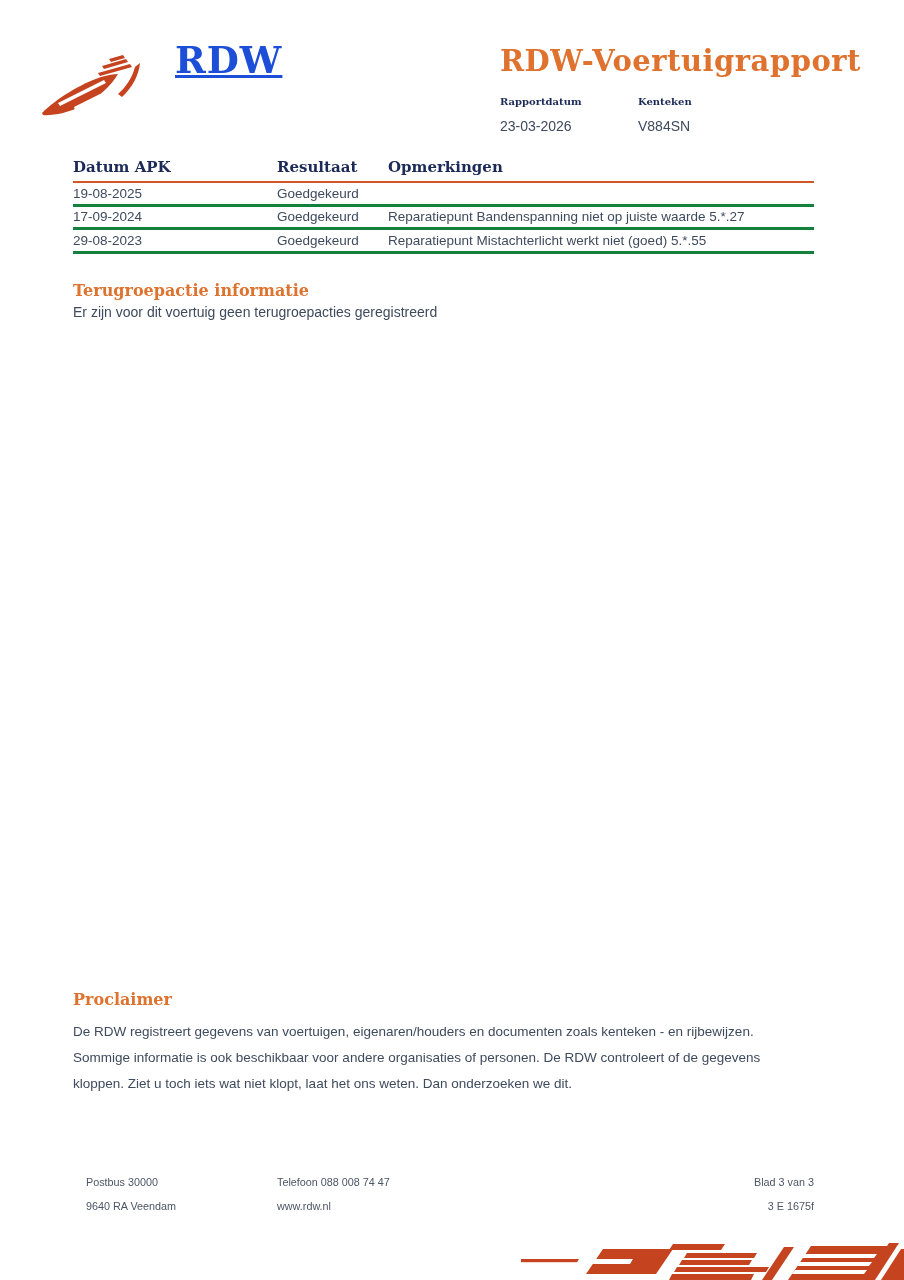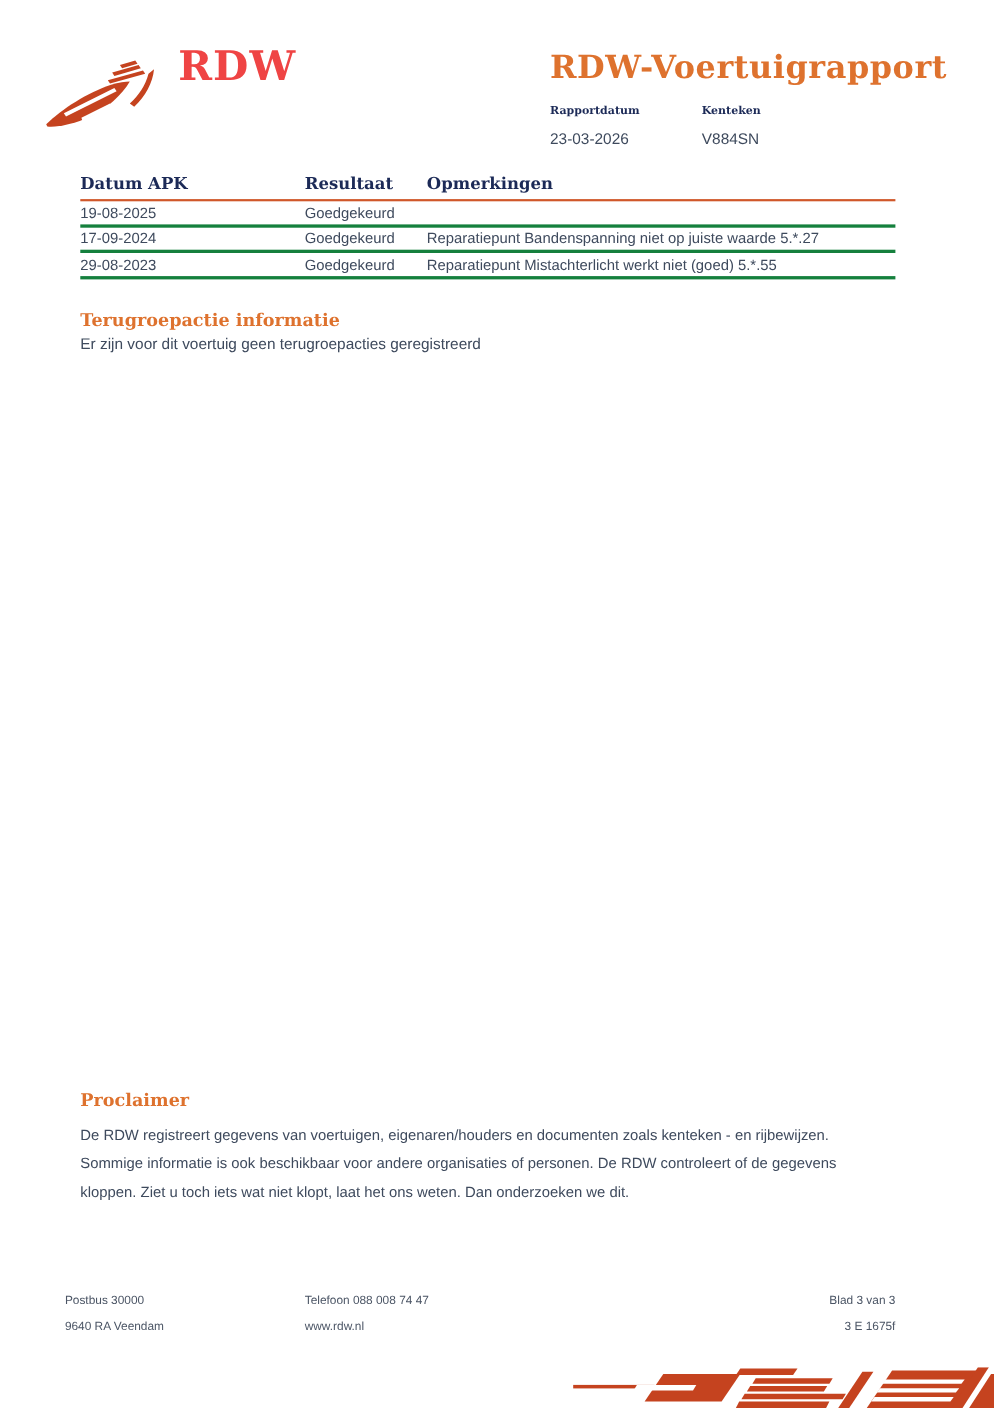--- a/index.html
+++ b/index.html
@@ -8,24 +8,24 @@
     background: #ffffff;
     position: relative;
     overflow: hidden;
     font-family: "Liberation Sans", sans-serif;
   }
   .abs { position: absolute; }
 
   
   .logo-wing { left: 38px; top: 54px; width: 112px; height: 64px; }
   .logo-word {
-    left: 162px; top: 38px;
+    left: 175px; top: 38px;
     font-family: "DejaVu Serif", serif;
     font-weight: bold; font-size: 37px;
-    color: #ef4444; letter-spacing: 1px;
+    color: #1d4ed8; letter-spacing: 1px; text-decoration: underline;
   }
   .doc-title {
     left: 500px; top: 44px;
     font-family: "DejaVu Serif", serif;
     font-weight: bold; font-size: 29px;
     color: #de722e; letter-spacing: 0.5px;
   }
   .meta-label {
     font-family: "DejaVu Serif", serif;
     font-weight: bold; font-size: 10px;
@@ -68,21 +68,21 @@
   .recall-title { top: 281px; }
   .recall-body { top: 304px; }
   .proclaimer-title { top: 990px; }
   .proclaimer-body {
     top: 1019px; width: 745px;
     font-size: 13.5px; line-height: 26px;
   }
 
   
   .footer-text { font-size: 10.8px; color: #4b5565; line-height: 24px; }
-  .footer-left { left: 59px; top: 1170px; }
+  .footer-left { left: 86px; top: 1170px; }
   .footer-mid { left: 277px; top: 1170px; }
   .footer-right { left: 73px; top: 1170px; width: 741px; text-align: right; }
 
   
   .stripes { left: 521px; bottom: 0px; width: 383px; height: 37px; }
 </style>
 </head>
 <body>
 
 <svg class="abs logo-wing" viewBox="0 0 112 64" xmlns="http://www.w3.org/2000/svg">

